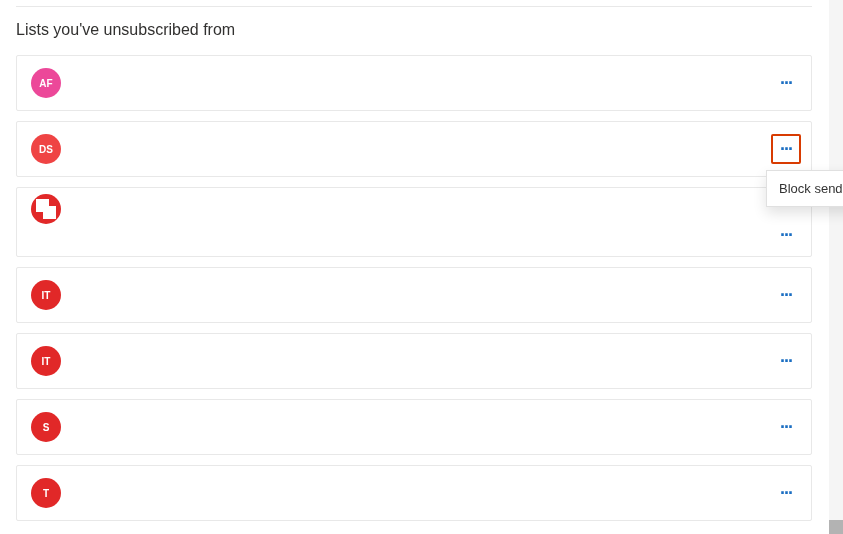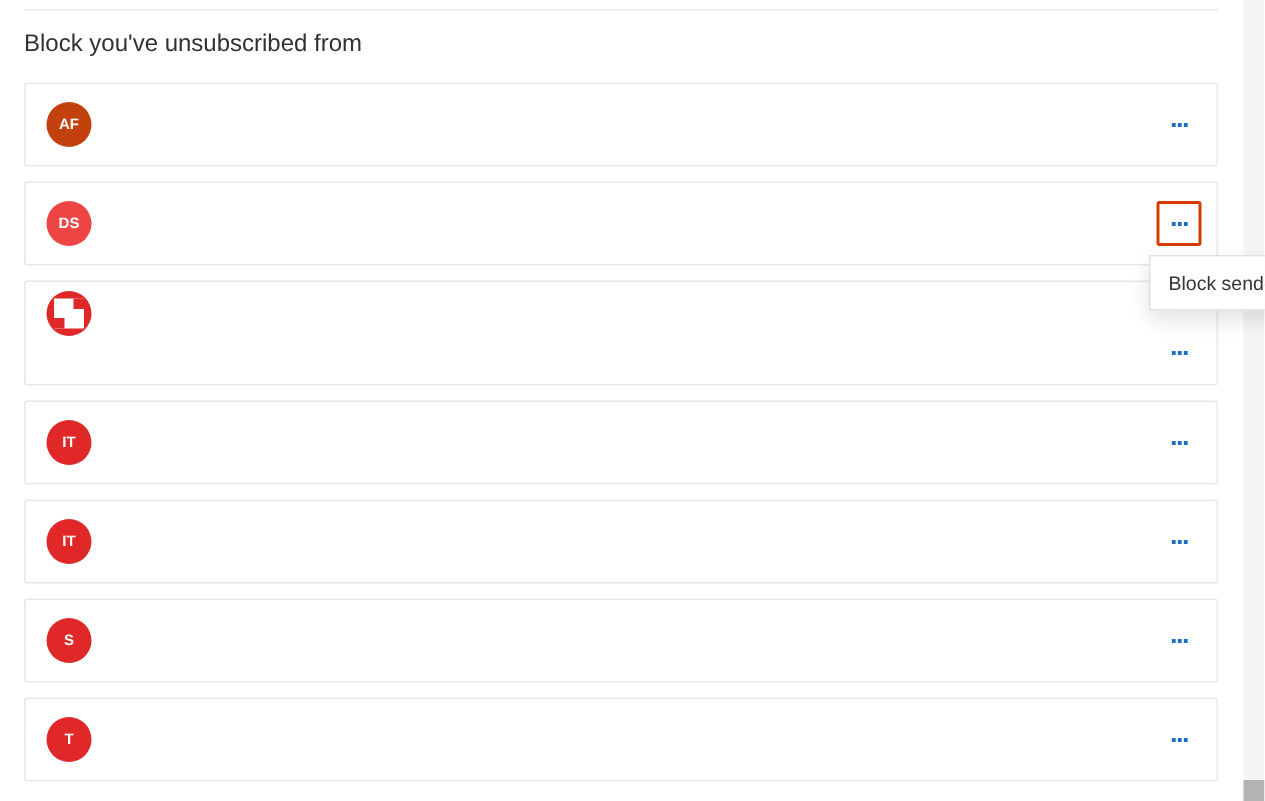--- a/index.html
+++ b/index.html
@@ -145,25 +145,25 @@
       width: 14px;
       height: 14px;
       background: #b3b3b3;
     }
   </style>
 </head>
 <body>
 
 <div class="page">
   <div class="top-divider"></div>
-  <div class="section-title">Block you've unsubscribed from</div>
+  <div class="section-title">Lists you've unsubscribed from</div>
   <div class="list" id="list">
       <div class="row-wrap">
         <div class="row">
-          <div class="avatar" style="background: #c2410c;">AF</div>
+          <div class="avatar" style="background: #ec4899;">AF</div>
           <div class="row-action">
             <span class="dots">···</span>
           </div>
         </div>
       </div>
       <div class="row-wrap">
         <div class="row">
           <div class="avatar" style="background: #ef4444;">DS</div>
           <div class="row-action highlight-box">
             <span class="dots">···</span>

